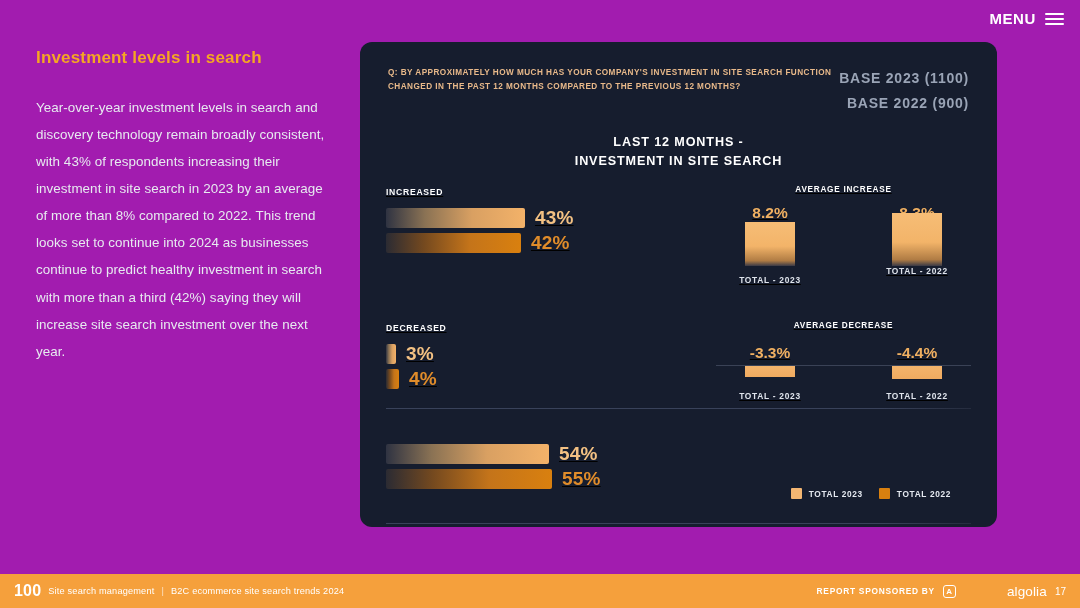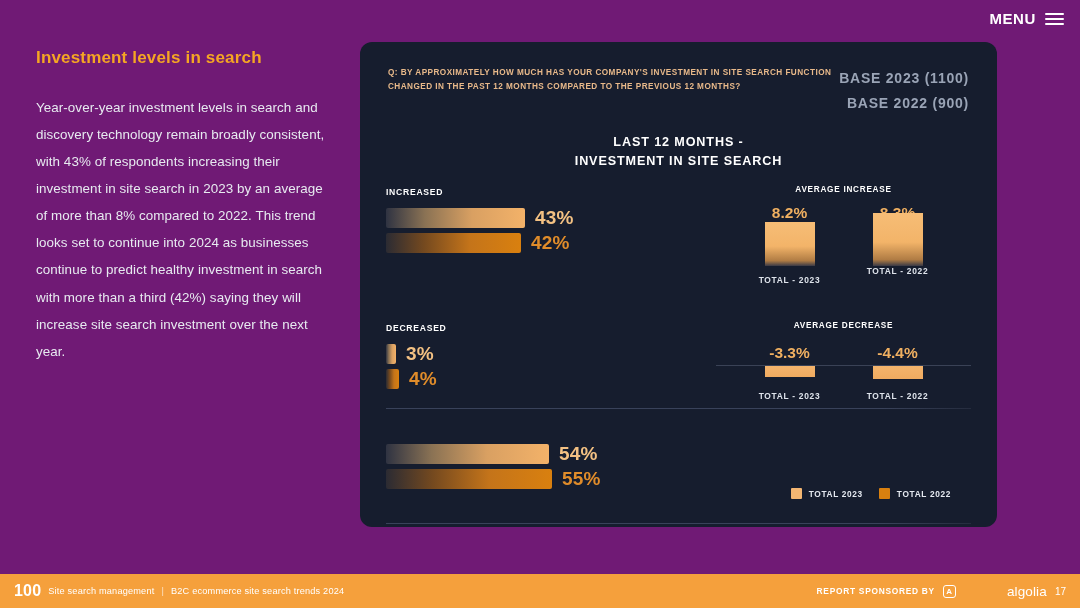--- a/index.html
+++ b/index.html
@@ -5,21 +5,21 @@
   * { box-sizing: border-box; margin: 0; padding: 0; }
   html, body {
     width: 1080px; height: 608px;
     background: #111827;
     font-family: "Liberation Sans", sans-serif;
     overflow: hidden;
   }
   .slide {
     position: relative;
     width: 1080px; height: 608px;
-    background: #701a75;
+    background: #a21caf;
   }
 
   
   .menu-wrap {
     position: absolute; top: 10px; right: 16px;
     display: flex; align-items: center; gap: 9px;
     cursor: pointer;
   }
   .menu-label {
     color: #ffffff; font-size: 15px; font-weight: 700;
@@ -65,21 +65,21 @@
     letter-spacing: .055em; line-height: 1.75; text-align: right;
     white-space: nowrap;
   }
   .panel-title {
     text-align: center; color: #ffffff;
     font-size: 12.6px; font-weight: 700; letter-spacing: .07em;
     line-height: 1.52; margin-top: 18px; text-transform: uppercase;
   }
 
   
-  .chart-body { position: relative; padding: 0 26px; margin-top: 12px; }
+  .chart-body { position: relative; padding: 0 26px; margin-top: 12px; text-decoration: underline; }
 
   .section { position: relative; display: flex; }
   .left-part  { width: 330px; position: relative; }
   .right-part { flex: 1; position: relative; }
 
   .cat-label {
     color: #ffffff; font-size: 8.6px; font-weight: 700;
     letter-spacing: .085em; text-transform: uppercase;
     margin-bottom: 8px;
   }
@@ -95,21 +95,21 @@
   }
   .hval.y23 { color: #f3c183; }
   .hval.y22 { color: #e08c2a; }
 
   .sub-title {
     text-align: center; color: #ffffff;
     font-size: 8.2px; font-weight: 700; letter-spacing: .09em;
     text-transform: uppercase;
   }
 
-  .vgroup { display: flex; justify-content: center; }
+  .vgroup { display: flex; justify-content: space-between; }
   .vcol { width: 108px; text-align: center; position: relative; }
   .vval { font-size: 15.5px; font-weight: 700; color: #f0b061; }
   .vbar-area { position: relative; }
   .vbar {
     width: 50px; margin: 0 auto;
     background: linear-gradient(180deg,#f6bd76 0%, #f3b469 55%, #b07c44 88%, #3a3a46 100%);
   }
   .vbar.down {
     background: linear-gradient(180deg,#f4b46c 0%, #f0ab60 100%);
   }

